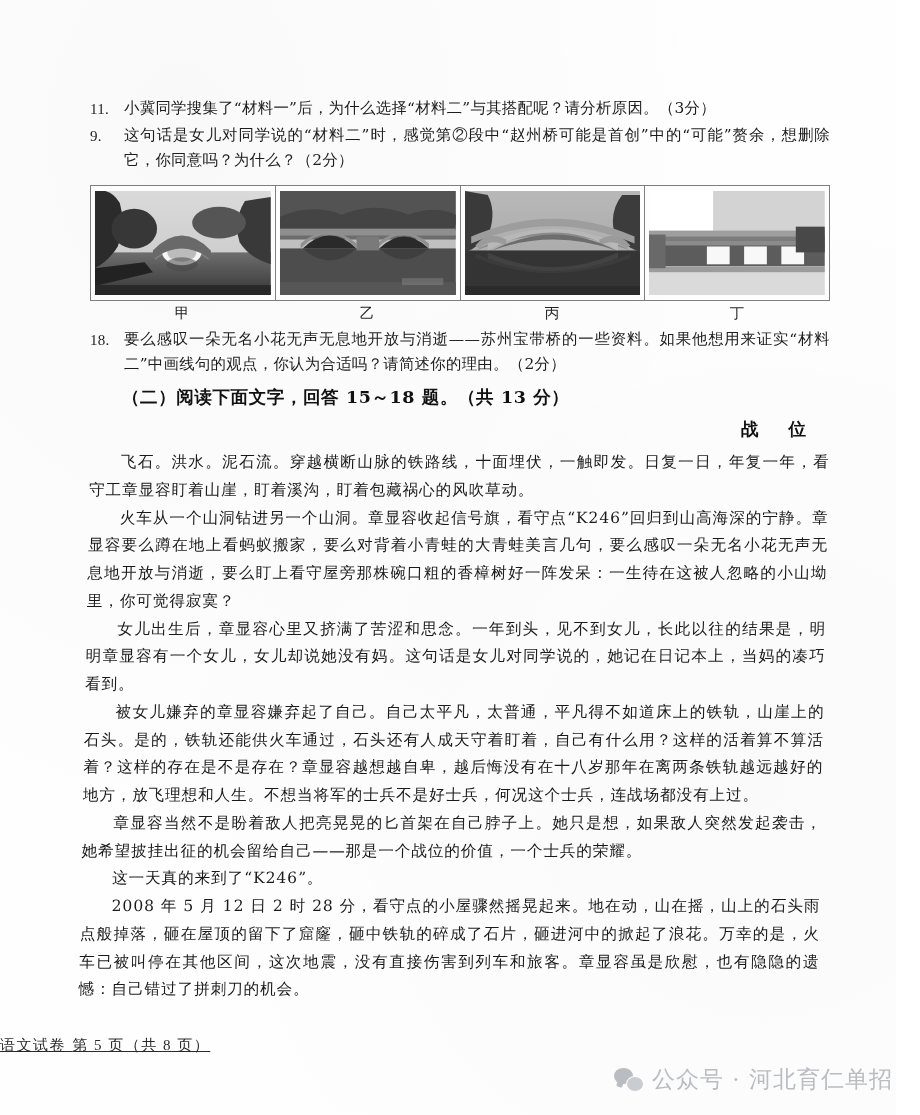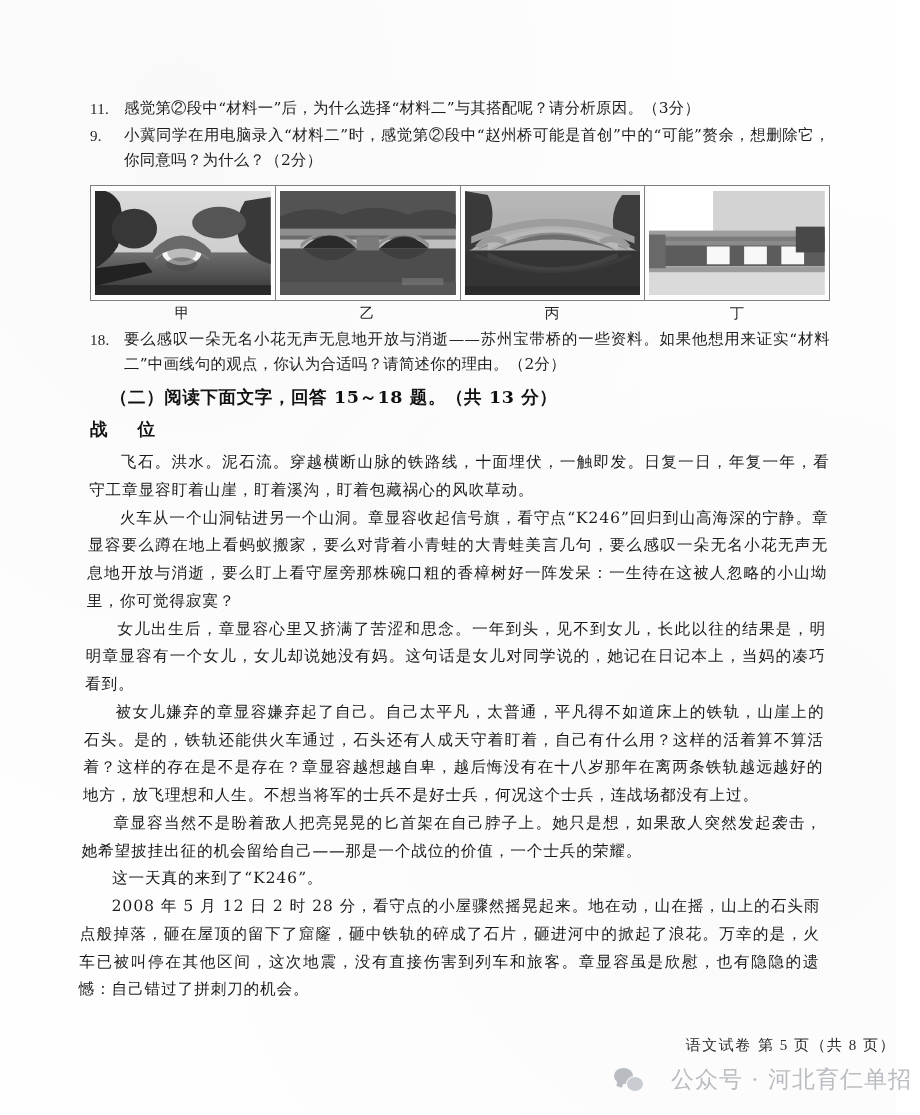--- a/index.html
+++ b/index.html
@@ -95,25 +95,25 @@
     font-size:14.5px;
     color:#222;
     letter-spacing:1px;
   }
 
   
   .section-head{
     font-size:17.5px;
     font-weight:bold;
     color:#111;
-    margin:8px 0 0 20px;
+    margin:8px 0 0 32px;
     letter-spacing:0.6px;
   }
   .passage-title{
-    text-align:left;
+    text-align:right;
     font-size:17.5px;
     font-weight:bold;
     letter-spacing:12px;
     margin:8px 0 8px 0;
     color:#111;
     padding-right:12px;
   }
 
   
   .passage{
@@ -130,34 +130,35 @@
   .passage p{
     margin:0;
     text-indent:2em;
   }
 
   
   .footer{
     position:absolute;
     left:0;right:0;
     top:1036px;
-    text-align:right;
+    text-align:left;
     font-size:15px;
     color:#2a2a2a;
     letter-spacing:1.5px;
+    text-decoration:underline;
   }
   .footer .pg{font-family:"Liberation Serif",serif;}
 
   
   .watermark{
     position:absolute;
     left:614px; top:1064px;
     display:flex;
     align-items:center;
-    gap:27px;
+    gap:8px;
     color:#b9bcc0;
     font-size:23px;
     letter-spacing:1px;
     white-space:nowrap;
     user-select:none;
   }
   .wechat-icon{
     width:30px;height:24px;position:relative;flex:0 0 auto;
   }
   .wechat-icon .b1{
@@ -180,26 +181,26 @@
 </head>
 <body>
 
 <div class="page">
   <div class="scan-tint"></div>
 
   <div class="content">
 
     <div class="q">
       <div class="num">11.</div>
-      <div class="qtext">感觉第②段中“材料一”后，为什么选择“材料二”与其搭配呢？请分析原因。（3分）</div>
+      <div class="qtext">小冀同学搜集了“材料一”后，为什么选择“材料二”与其搭配呢？请分析原因。（3分）</div>
     </div>
 
     <div class="q">
       <div class="num">9.</div>
-      <div class="qtext">小冀同学在用电脑录入“材料二”时，感觉第②段中“赵州桥可能是首创”中的“可能”赘余，想删除它，你同意吗？为什么？（2分）</div>
+      <div class="qtext">这句话是女儿对同学说的“材料二”时，感觉第②段中“赵州桥可能是首创”中的“可能”赘余，想删除它，你同意吗？为什么？（2分）</div>
     </div>
 
 
     <div class="pic-block">
       <div class="pic-frame">
 
         <div class="pic-cell">
           <div class="photo">
             <svg viewBox="0 0 170 105" preserveAspectRatio="none" width="100%" height="100%">
               <defs>

